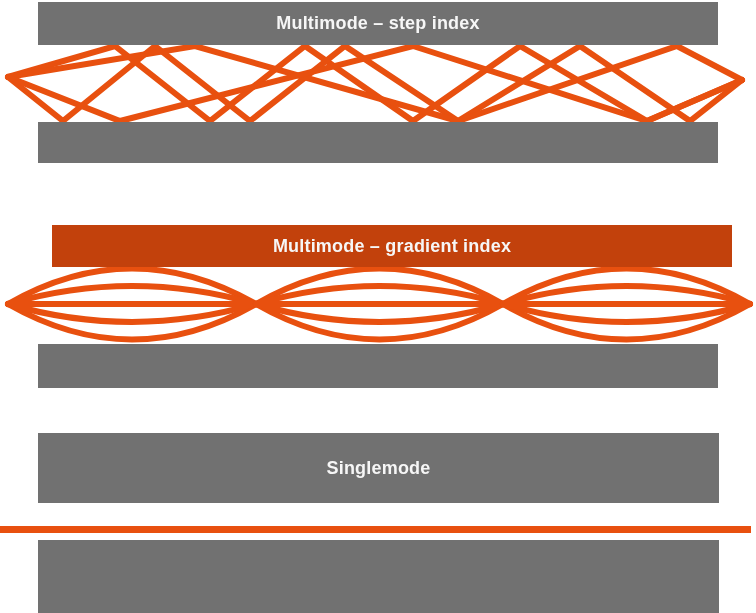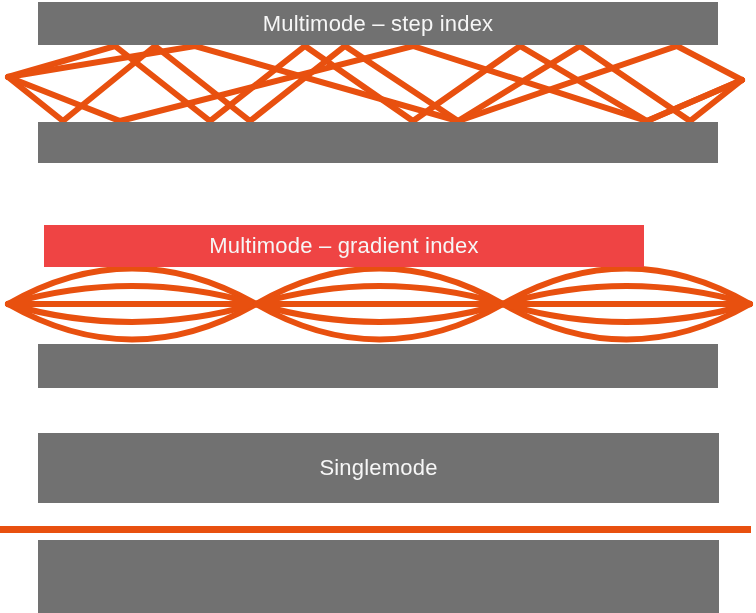--- a/index.html
+++ b/index.html
@@ -16,22 +16,22 @@
     overflow: hidden;
   }
   .bar {
     position: absolute;
     display: flex;
     align-items: center;
     justify-content: center;
     box-sizing: border-box;
   }
   .bar-label {
-    font-size: 22px;
-    font-weight: normal;
+    font-size: 18px;
+    font-weight: bold;
     letter-spacing: 0.2px;
     white-space: nowrap;
     user-select: none;
   }
   #ray-overlay {
     position: absolute;
     left: 0;
     top: 0;
     width: 756px;
     height: 613px;
@@ -64,21 +64,21 @@
       <path d="M 503 304 Q 626.5 340 750 304" fill="none" stroke="#E8500F" stroke-width="6" stroke-linecap="round"></path>
       <path d="M 503 304 Q 626.5 304 750 304" fill="none" stroke="#E8500F" stroke-width="6" stroke-linecap="round"></path>
       <line x1="0" y1="529.5" x2="751" y2="529.5" stroke="#E8500F" stroke-width="7"></line>
     </svg>
 
   <div class="bar" style="left: 38px; top: 2px; width: 680px; height: 43px; background: rgb(113, 113, 113);">
     <span class="bar-label" style="color: rgb(246, 246, 246);">Multimode – step index</span>
   </div>
   <div class="bar" style="left: 38px; top: 122px; width: 680px; height: 41px; background: rgb(113, 113, 113);"></div>
 
-  <div class="bar" style="left: 44px; top: 225px; width: 600px; height: 42px; background: #ef4444;">
+  <div class="bar" style="left: 52px; top: 225px; width: 680px; height: 42px; background: #c2410c;">
     <span class="bar-label" style="color: rgb(246, 246, 246);">Multimode – gradient index</span>
   </div>
   <div class="bar" style="left: 38px; top: 344px; width: 680px; height: 44px; background: rgb(113, 113, 113);"></div>
 
   <div class="bar" style="left: 38px; top: 433px; width: 681px; height: 70px; background: rgb(113, 113, 113);">
     <span class="bar-label" style="color: rgb(246, 246, 246);">Singlemode</span>
   </div>
   <div class="bar" style="left: 38px; top: 540px; width: 681px; height: 73px; background: rgb(113, 113, 113);"></div>
 
 </div>

